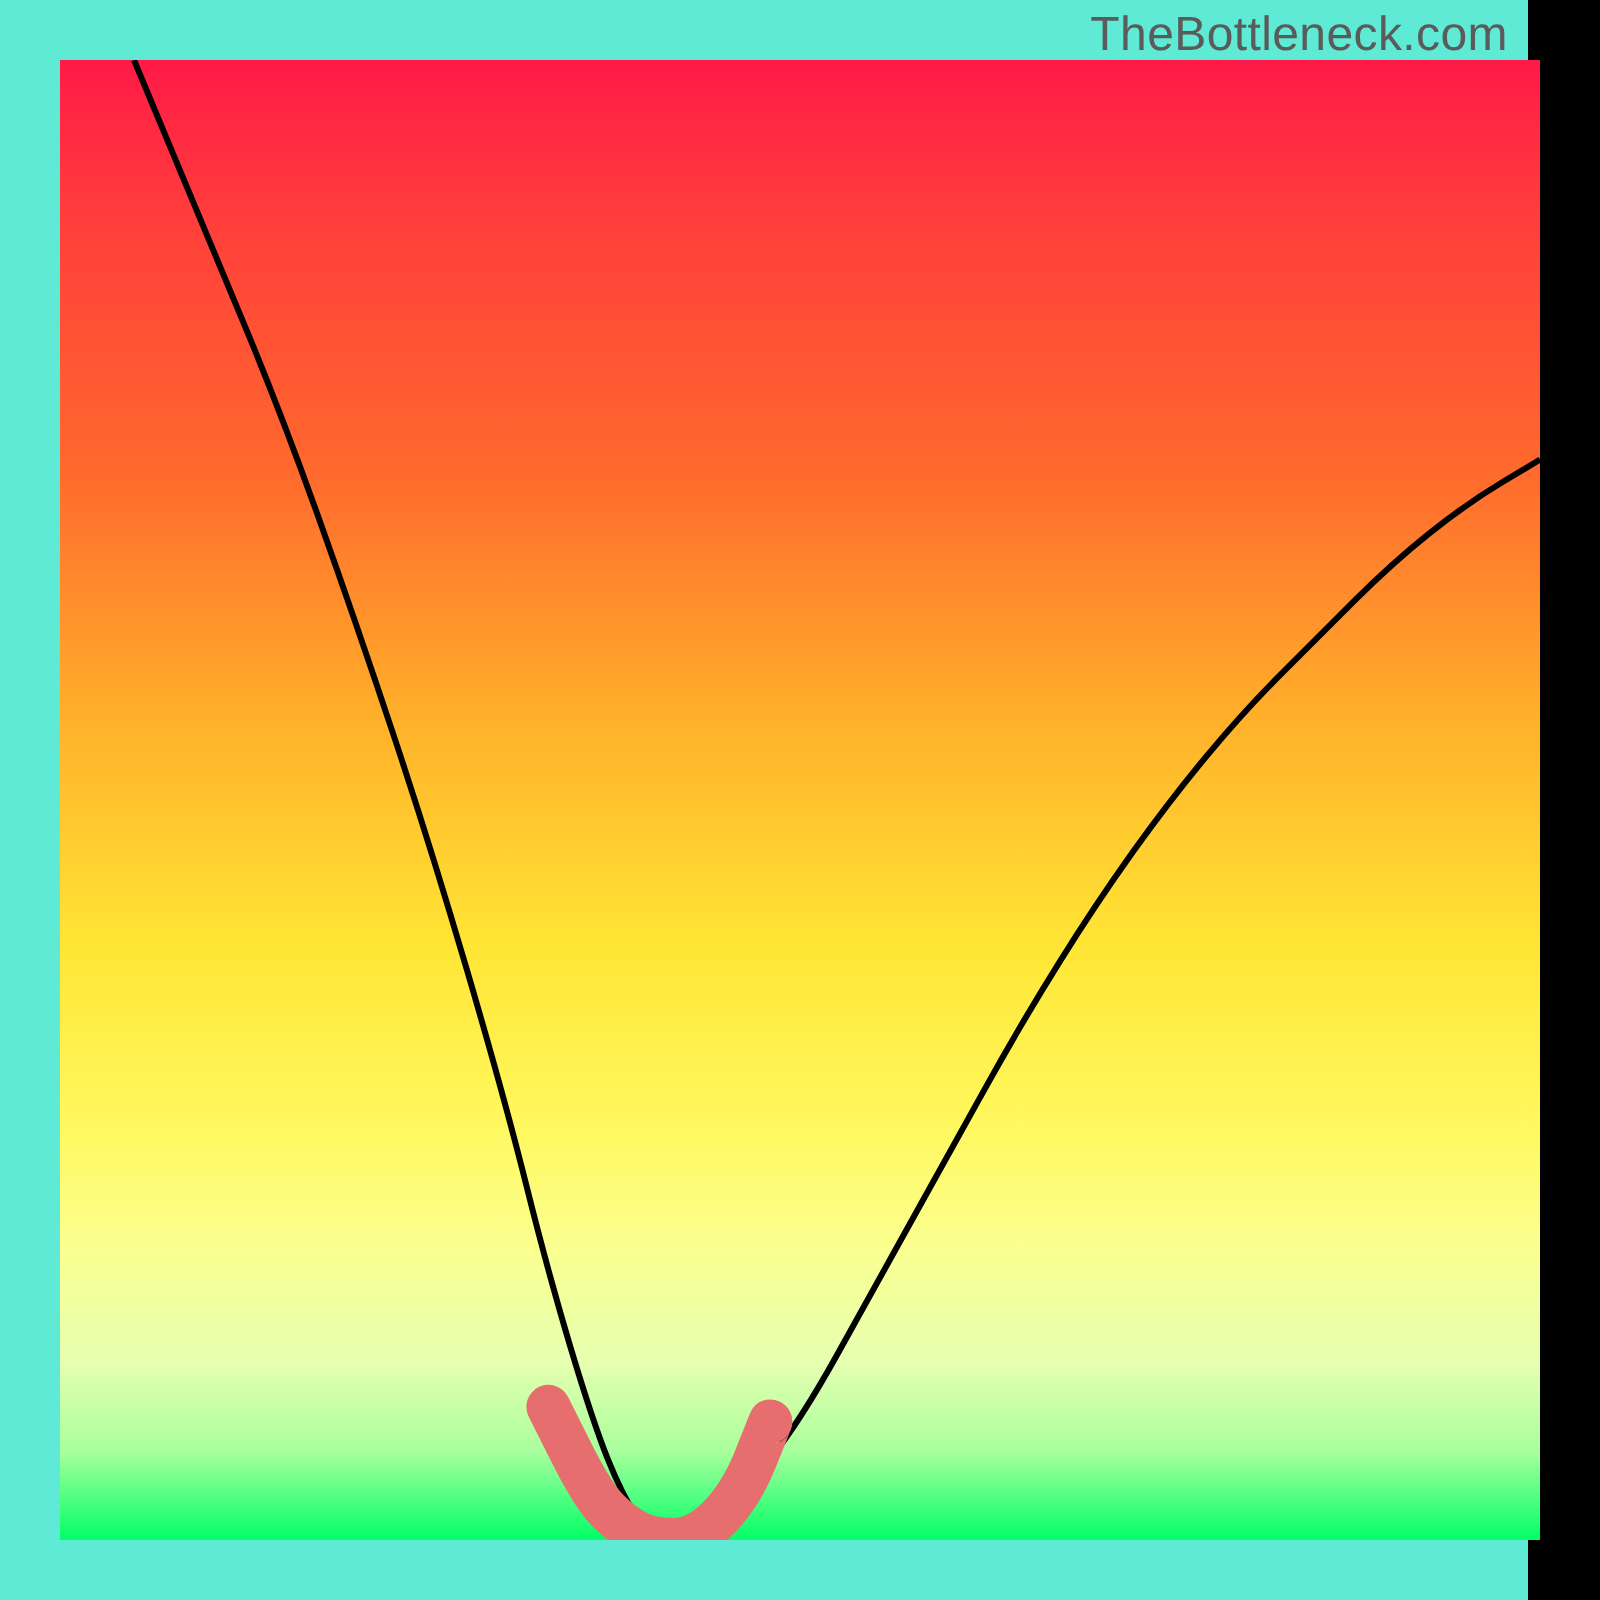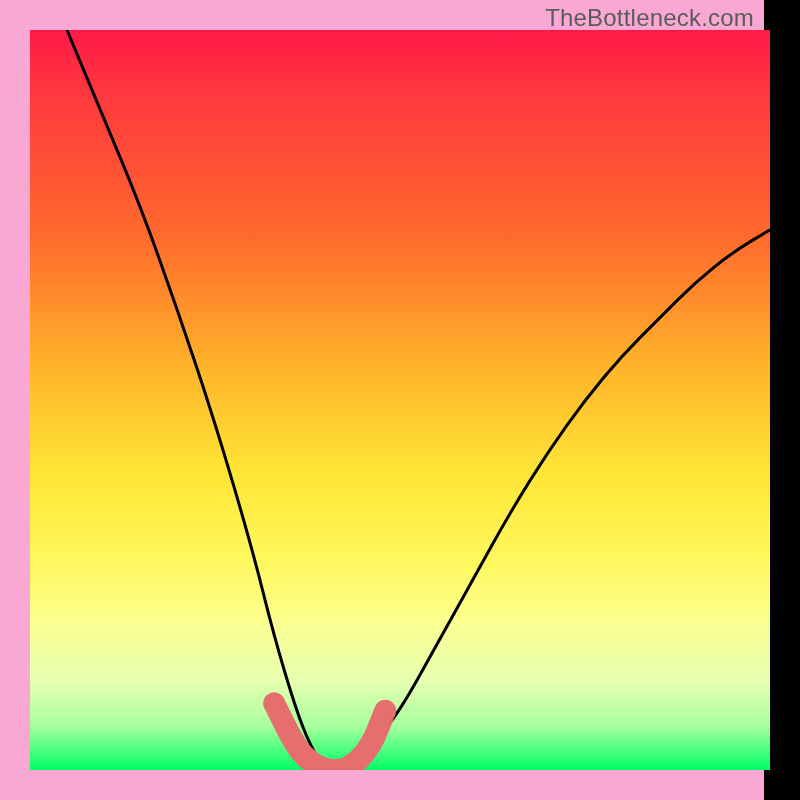--- a/index.html
+++ b/index.html
@@ -10,21 +10,21 @@
     overflow: hidden;
     background: #000;
     font-family: Arial, Helvetica, sans-serif;
   }
   .frame {
     position: absolute;
     top: 0;
     left: 0;
     width: 764px;
     height: 800px;
-    background: #f9a8d4;
+    background: #5eead4;
   }
   .plot {
     position: absolute;
     top: 30px;
     left: 30px;
     width: 740px;
     height: 740px;
     background: linear-gradient(to bottom,
       #ff1a48 0%,
       #ff3c3c 10%,

